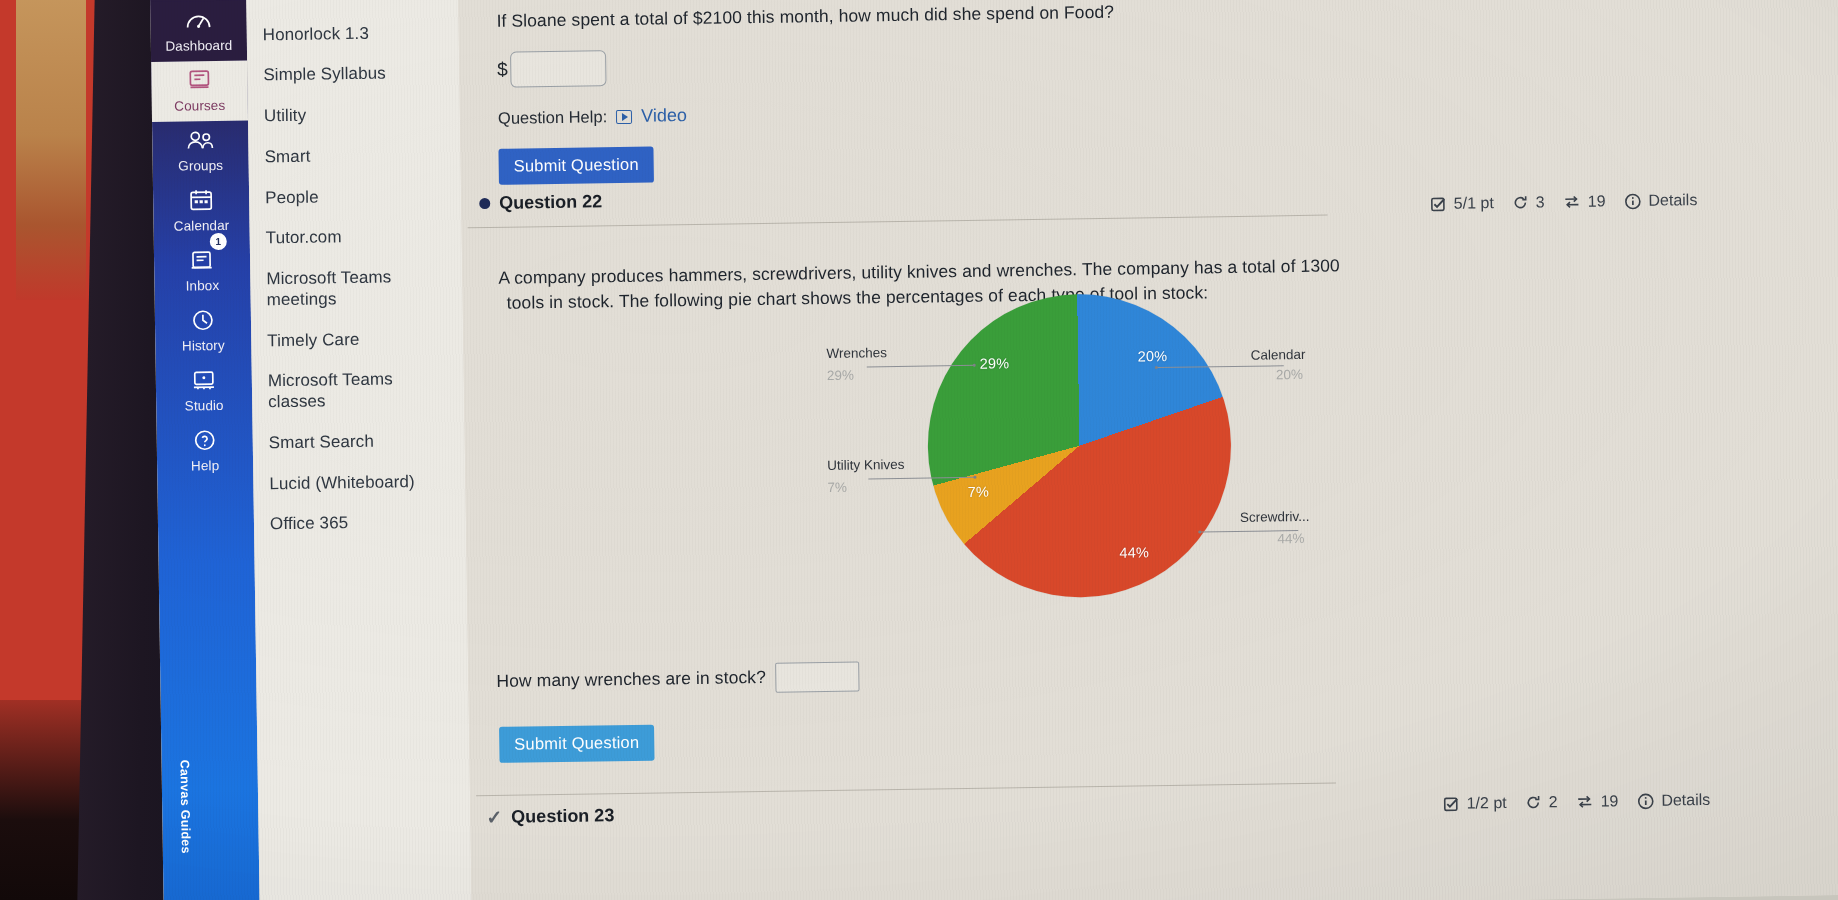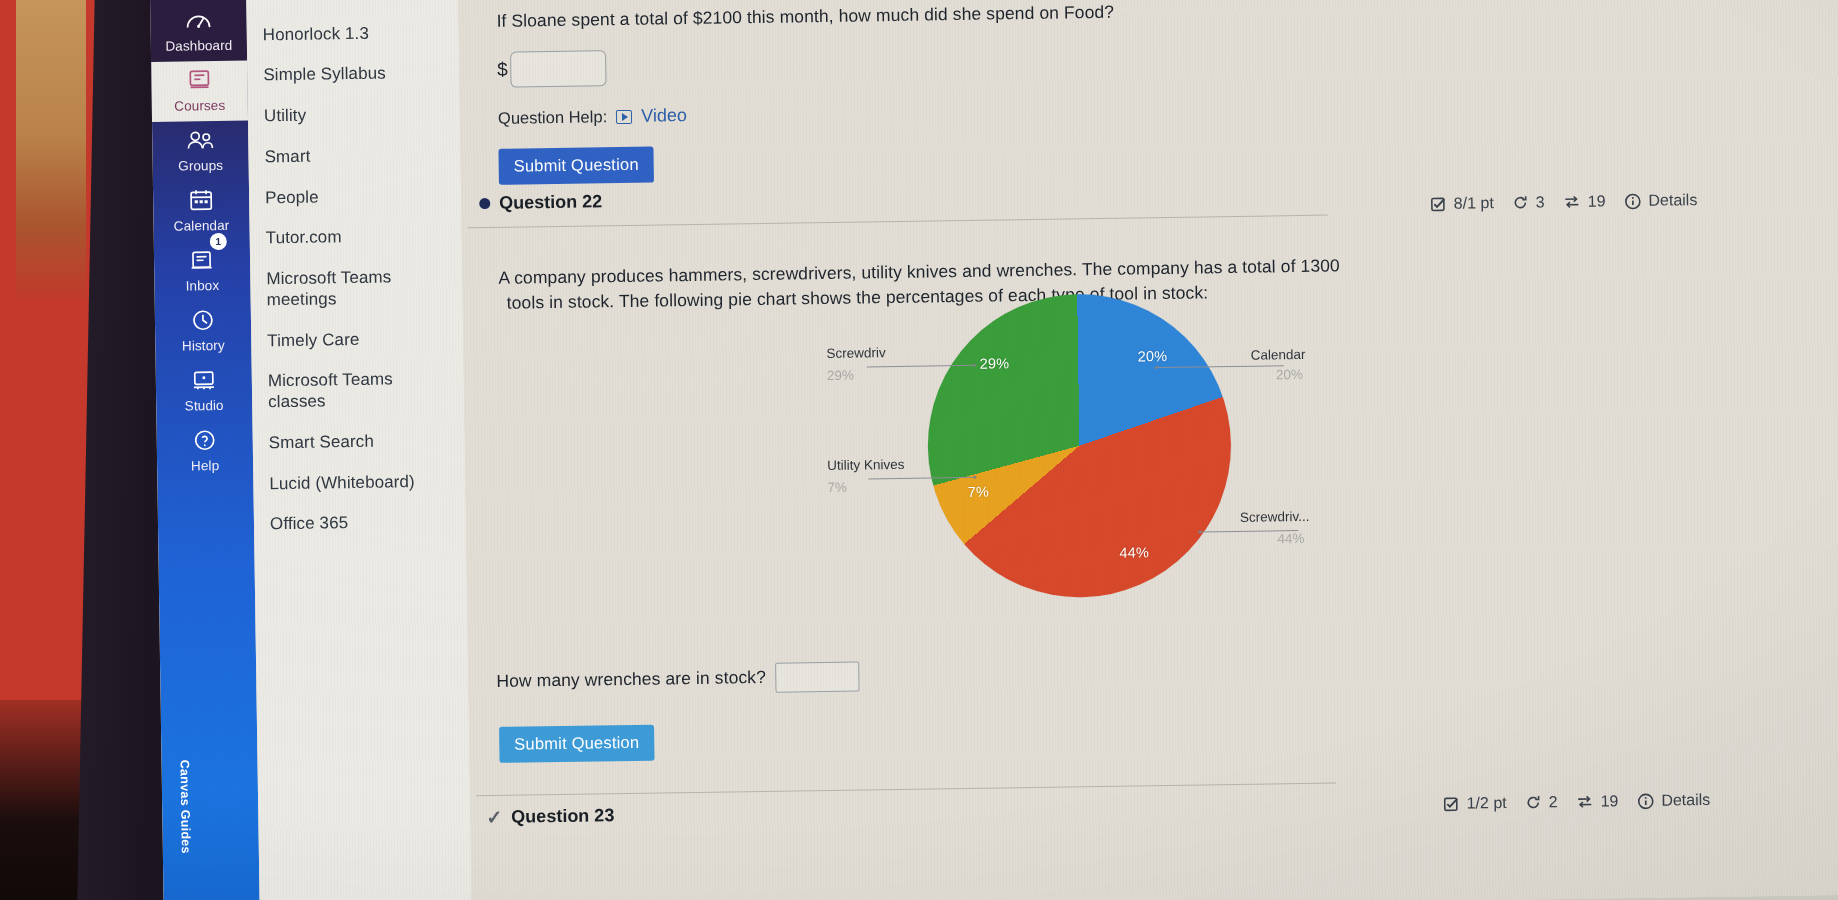--- a/index.html
+++ b/index.html
@@ -468,21 +468,21 @@
         <div class="qtitle-row" style="margin-left:18px;">
           <span class="qdot"></span>
           <span>Question 22</span>
         </div>
 
         <div class="qmeta" style="right:156px;top:16px;">
           <svg width="16" height="16" viewBox="0 0 16 16">
               <rect x="1.5" y="2.5" width="12" height="12" rx="1.5"></rect>
               <path d="M4 8.3l2.6 2.6L14 3.2" stroke-width="1.9"></path>
             </svg>
-          <span>8/1 pt</span>
+          <span>5/1 pt</span>
           <span class="sep"></span>
           <svg width="16" height="16" viewBox="0 0 16 16">
               <path d="M13 8a5 5 0 1 1-1.7-3.8"></path>
               <path d="M13.4 1.6V5h-3.4"></path>
             </svg>
           <span>3</span>
           <span class="sep"></span>
           <svg width="17" height="16" viewBox="0 0 17 16">
               <path d="M2 5.2h11"></path>
               <path d="M10.4 2.6L13.2 5.2 10.4 7.8"></path>
@@ -523,21 +523,21 @@
 
         <span class="slice-pct" style="left:172px;top:180px;">7%</span>
         <div class="leader" style="left:73px;top:173px;width:108px;"></div>
         <span class="leader-dot" style="left:178px;top:172px;"></span>
         <span class="cat-label" style="left:32px;top:152px;">Utility Knives</span>
         <span class="cat-value" style="left:32px;top:174px;">7%</span>
 
         <span class="slice-pct" style="left:186px;top:52px;">29%</span>
         <div class="leader" style="left:73px;top:61px;width:108px;"></div>
         <span class="leader-dot" style="left:179px;top:60px;"></span>
-        <span class="cat-label" style="left:33px;top:40px;">Screwdriv</span>
+        <span class="cat-label" style="left:33px;top:40px;">Wrenches</span>
         <span class="cat-value" style="left:33px;top:62px;">29%</span>
       </div>
 
       <div class="qblock" style="top:686px;">
         <div class="inline-q" style="margin-left:28px;">
           <span class="qtext">How many wrenches are in stock?</span>
           <input class="ansbox flat" type="text" placeholder="" style="">
         </div>
         <button class="submit-btn light" style="margin-left:30px;margin-top:30px;">Submit Question</button>
       </div>

